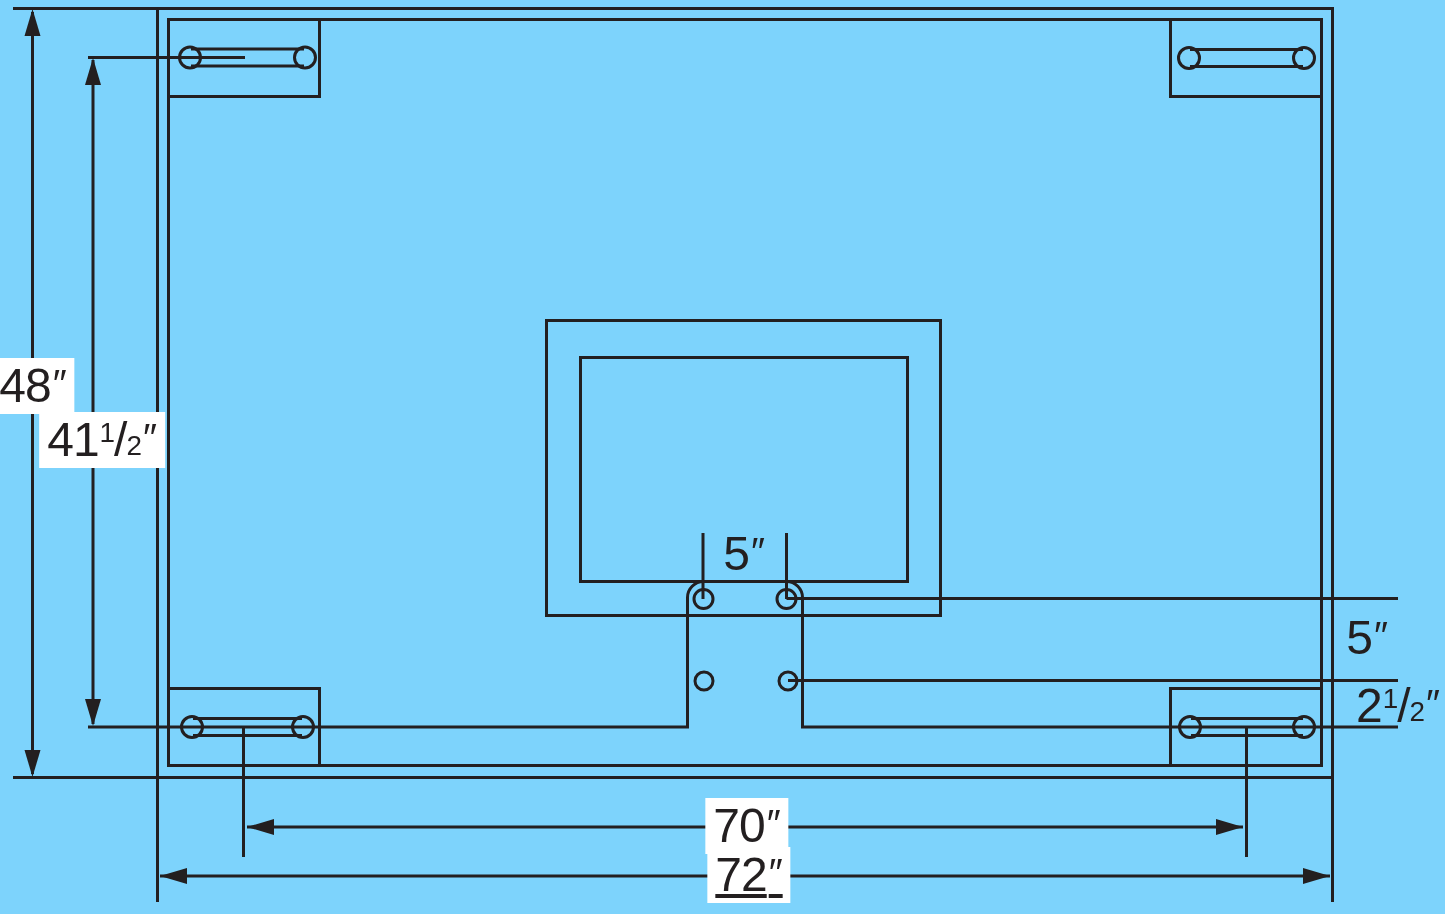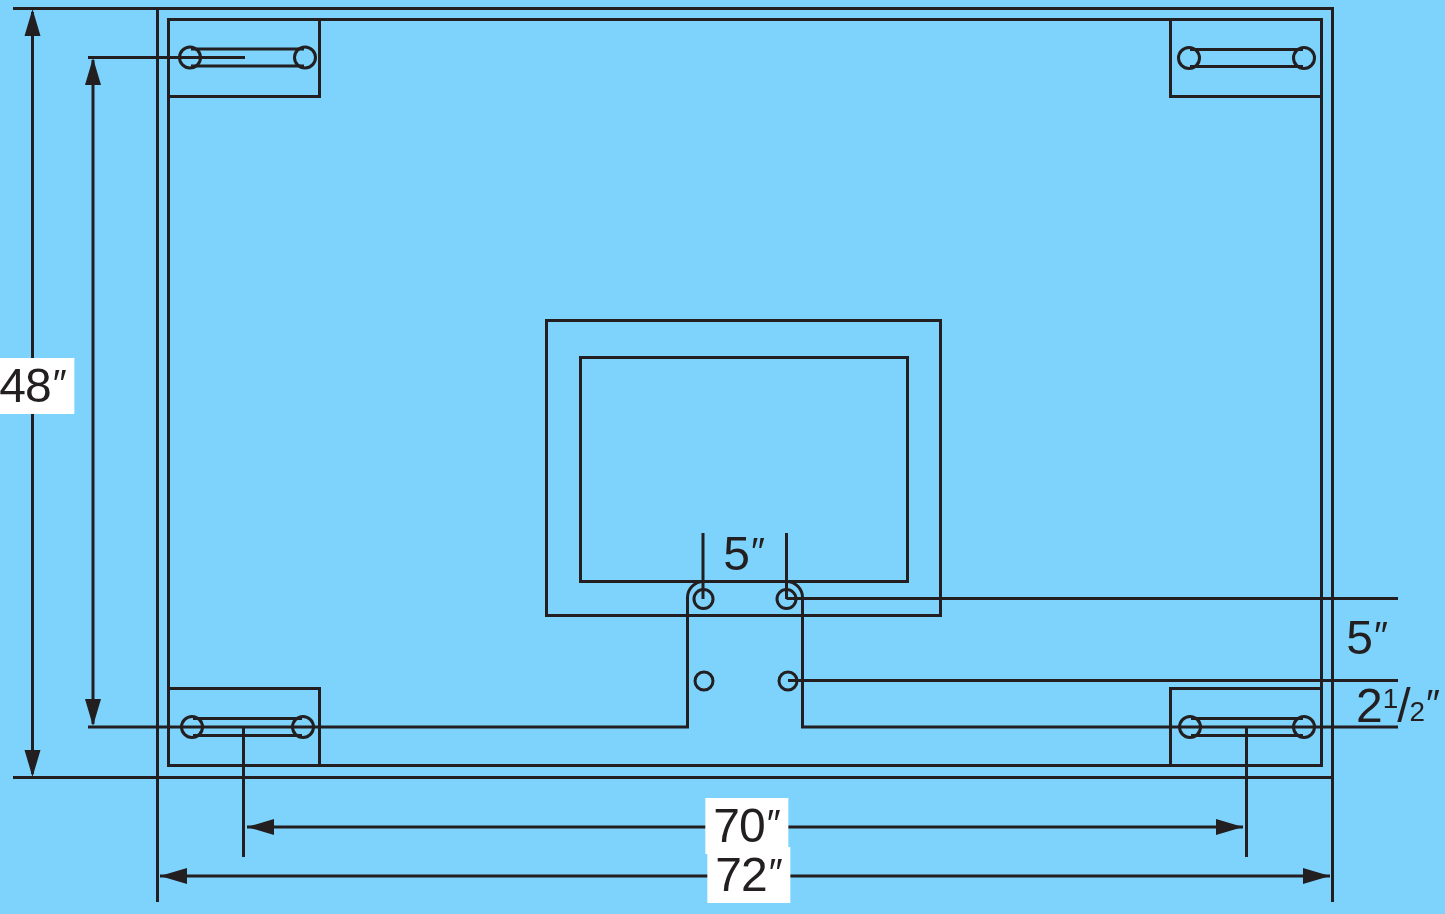--- a/index.html
+++ b/index.html
@@ -117,34 +117,37 @@
       <line x1="160" y1="876" x2="1330" y2="876"></line>
       <polygon points="160,876 187,868 187,884" fill="#231f20" stroke="none"></polygon>
       <polygon points="1330,876 1303,868 1303,884" fill="#231f20" stroke="none"></polygon>
     </g>
   </svg>
 
   <div class="dim-label bgw" style="left:33px;top:386px;">
     <span>48</span><span class="prime">″</span>
   </div>
 
+  <div class="dim-label bgw" style="left:102px;top:440px;">
+    <span>41</span><span class="fnum">1</span><span>/</span><span class="fden">2</span><span class="prime">″</span>
+  </div>
 
   <div class="dim-label" style="left:744px;top:554px;">
     <span>5</span><span class="prime">″</span>
   </div>
 
   <div class="dim-label" style="left:1367px;top:638px;">
     <span>5</span><span class="prime">″</span>
   </div>
 
   <div class="dim-label" style="left:1398px;top:706px;">
     <span>2</span><span class="fnum">1</span><span>/</span><span class="fden">2</span><span class="prime">″</span>
   </div>
 
   <div class="dim-label bgw" style="left:747px;top:826px;">
     <span>70</span><span class="prime">″</span>
   </div>
 
-  <div class="dim-label bgw" style="left:749px;top:875px;">
+  <div class="dim-label bgw" style="left:749px;top:875px;text-decoration:underline;">
     <span>72</span><span class="prime">″</span>
   </div>
 
 </div>
 
 </body></html>

